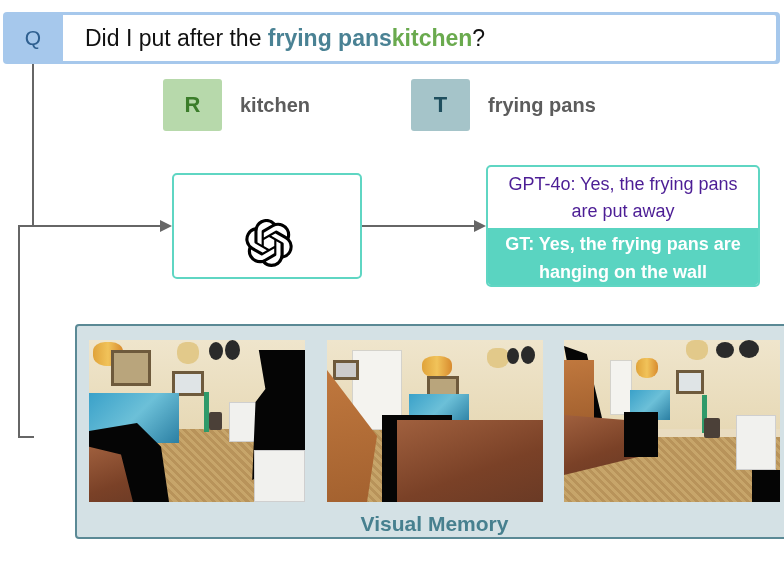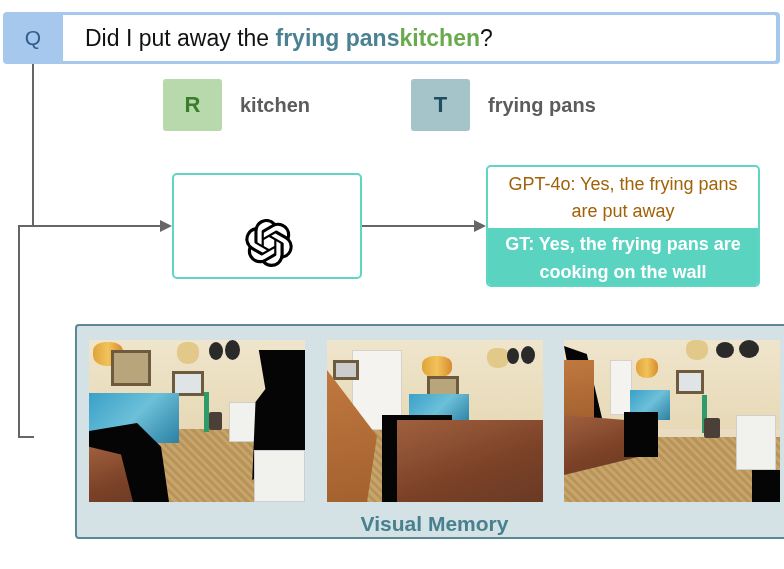--- a/index.html
+++ b/index.html
@@ -22,21 +22,21 @@
   
   .line { background:#666666; }
 
   
   .fp { left:172px; top:173px; width:190px; height:106px; border:2px solid #5fd6c3; border-radius:5px; box-sizing:border-box; background:#fff; }
   .fp-title { left:0; top:14px; width:100%; text-align:center; font-size:18px; color:#111; }
   .fp-logo { left:71px; top:44px; width:48px; height:48px; }
 
   
   .ans { left:486px; top:165px; width:274px; height:122px; border:2px solid #5fd6c3; border-radius:5px; box-sizing:border-box; overflow:hidden; background:#fff; }
-  .ans-model { left:0; top:0; width:100%; height:61px; display:flex; align-items:center; justify-content:center; text-align:center; font-size:18px; line-height:27px; color:#a16207; padding:0 6px; box-sizing:border-box; }
+  .ans-model { left:0; top:0; width:100%; height:61px; display:flex; align-items:center; justify-content:center; text-align:center; font-size:18px; line-height:27px; color:#4c1d95; padding:0 6px; box-sizing:border-box; }
   .ans-gt { left:0; top:61px; width:100%; height:59px; background:#5ad4c1; display:flex; align-items:center; justify-content:center; text-align:center; font-size:18px; line-height:28px; color:#ffffff; font-weight:bold; padding:0 6px; box-sizing:border-box; }
 
   
   .panel { left:32px; top:324px; width:719px; height:215px; background:#d4e1e5; border:2px solid #5a8995; border-radius:4px; box-sizing:border-box;margin-left:43px; }
   .panel-title { left:0; top:186px; width:100%; text-align:center; font-size:21px; font-weight:bold; color:#47808f; }
   .frame { top:14px; width:216px; height:162px; overflow:hidden; background:#e9dcc0; }
   .frame .wall { left:0; top:0; width:100%; height:55%; background:linear-gradient(180deg,#efe5cc 0%,#e7d9b6 100%); }
   .frame .floor { left:0; top:55%; width:100%; height:45%; background:repeating-linear-gradient(45deg,#c7a56a 0 3px,#b8935a 3px 6px); }
   .frame .art { background:linear-gradient(135deg,#3aa1c9,#6cc0d8 50%,#2b7fa3); }
   .frame .black { background:#050505; }
@@ -47,21 +47,21 @@
   .frame .door { background:#f4f3ef; border:1px solid #d4d2cb; box-sizing:border-box; }
   .frame .gourd { background:linear-gradient(90deg,#e0a33a,#f1c35a,#d88b2e); border-radius:40% 40% 45% 45%; }
   .frame .bin { background:#4b4038; border-radius:2px; }
 </style>
 </head>
 <body>
 
 <div class="abs qbar">
   <div class="abs qbadge">Q</div>
   <div class="abs qtext">
-    <span style="white-space:pre">Did I put away the </span>
+    <span style="white-space:pre">Did I put after the </span>
       <span class="hl-t">frying pans</span>
       <span class="hl-r">kitchen</span>
       <span>?</span>
   </div>
 </div>
 
 <div class="abs chip chip-r">R</div>
 <div class="abs chip-label" style="left:240px; top:94px;">kitchen</div>
 
 <div class="abs chip chip-t">T</div>
@@ -76,21 +76,21 @@
 <div class="abs" style="left:474px; top:220px; width:0; height:0; border-top:6px solid transparent; border-bottom:6px solid transparent; border-left:12px solid #666;"></div>
 
 <div class="abs fp">
   <svg class="abs fp-logo" viewBox="0 0 24 24">
     <path fill="#000" d="M22.28 9.82a5.98 5.98 0 0 0-.52-4.91 6.05 6.05 0 0 0-6.51-2.9A6.06 6.06 0 0 0 4.98 4.18a5.98 5.98 0 0 0-4 2.9 6.05 6.05 0 0 0 .75 7.1 5.98 5.98 0 0 0 .51 4.91 6.05 6.05 0 0 0 6.52 2.9A5.98 5.98 0 0 0 13.26 24a6.06 6.06 0 0 0 5.77-4.21 5.99 5.99 0 0 0 4-2.9 6.06 6.06 0 0 0-.75-7.07zM13.26 22.43a4.48 4.48 0 0 1-2.88-1.04l.14-.08 4.78-2.76a.79.79 0 0 0 .39-.68v-6.74l2.02 1.17a.07.07 0 0 1 .04.05v5.58a4.5 4.5 0 0 1-4.49 4.5zM3.6 18.3a4.47 4.47 0 0 1-.54-3.01l.14.09 4.78 2.76a.77.77 0 0 0 .78 0l5.84-3.37v2.33a.08.08 0 0 1-.03.06l-4.83 2.79A4.5 4.5 0 0 1 3.6 18.3zM2.34 7.9a4.49 4.49 0 0 1 2.37-1.97v5.68a.77.77 0 0 0 .39.68l5.81 3.35-2.02 1.17a.08.08 0 0 1-.07 0l-4.83-2.79A4.5 4.5 0 0 1 2.34 7.87zm16.6 3.86-5.83-3.39 2.02-1.16a.08.08 0 0 1 .07 0l4.83 2.79a4.49 4.49 0 0 1-.68 8.1v-5.68a.79.79 0 0 0-.41-.66zm2.01-3.02-.14-.09-4.77-2.78a.78.78 0 0 0-.79 0L9.41 9.23V6.9a.07.07 0 0 1 .03-.06l4.83-2.79a4.5 4.5 0 0 1 6.68 4.66zM8.31 12.86l-2.02-1.16a.08.08 0 0 1-.04-.06V6.07a4.5 4.5 0 0 1 7.38-3.45l-.14.08-4.78 2.76a.79.79 0 0 0-.39.68zm1.1-2.37 2.6-1.5 2.61 1.5v3l-2.6 1.5-2.61-1.5z"></path>
   </svg>
 </div>
 
 <div class="abs ans">
   <div class="abs ans-model">GPT-4o: Yes, the frying pans are put away</div>
-  <div class="abs ans-gt">GT: Yes, the frying pans are cooking on the wall</div>
+  <div class="abs ans-gt">GT: Yes, the frying pans are hanging on the wall</div>
 </div>
 
 <div class="abs panel">
 
   <div class="abs frame" style="left:12px;">
     <div class="abs wall"></div>
     <div class="abs floor"></div>
     <div class="abs gourd" style="left:4px; top:2px; width:30px; height:24px;"></div>
     <div class="abs map" style="left:22px; top:10px; width:40px; height:36px;"></div>
     <div class="abs gourd" style="left:88px; top:2px; width:22px; height:22px; background:#e2c98a;"></div>

